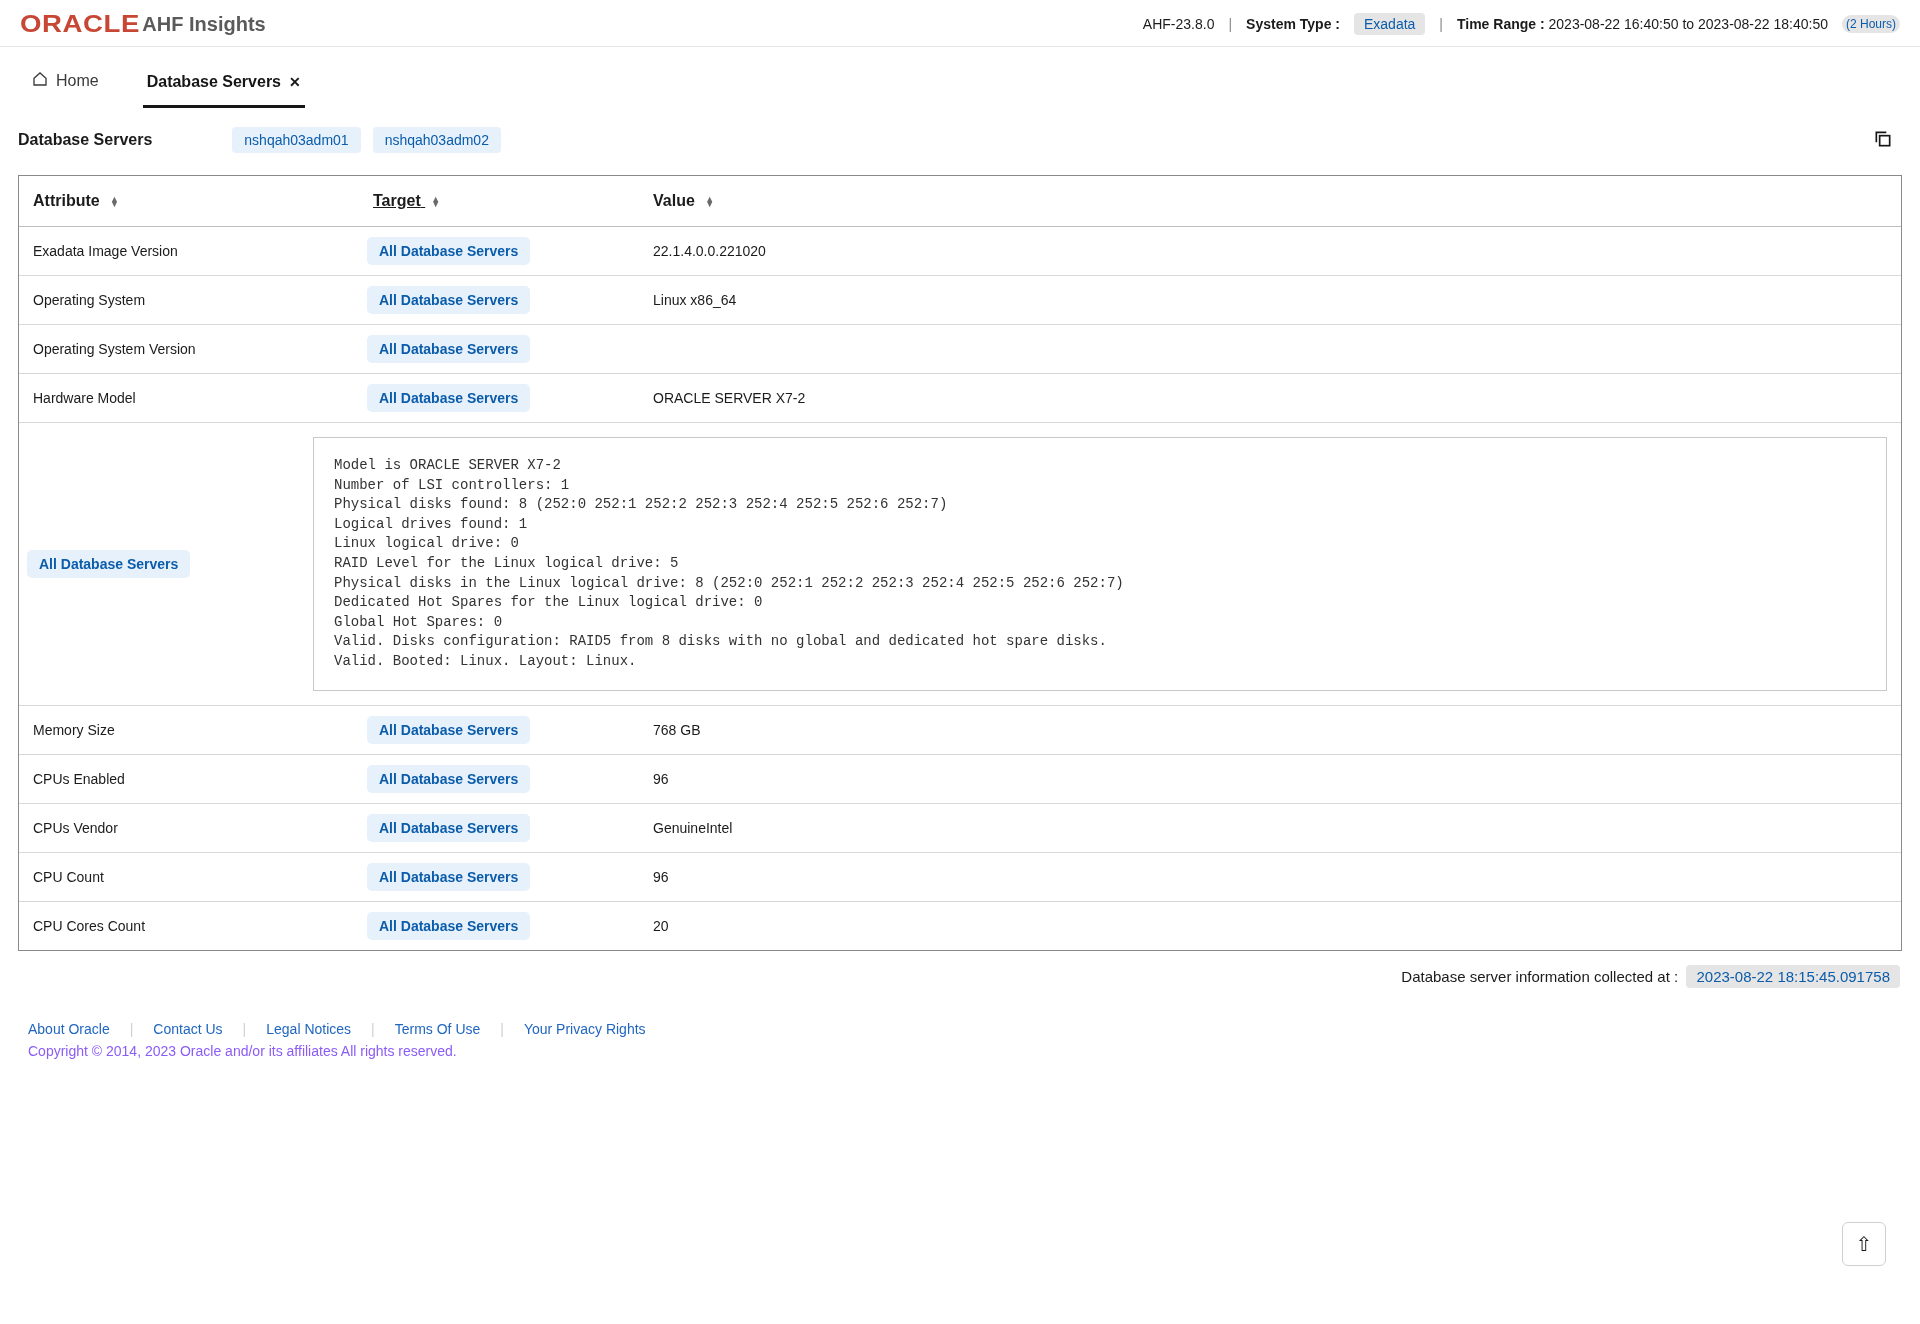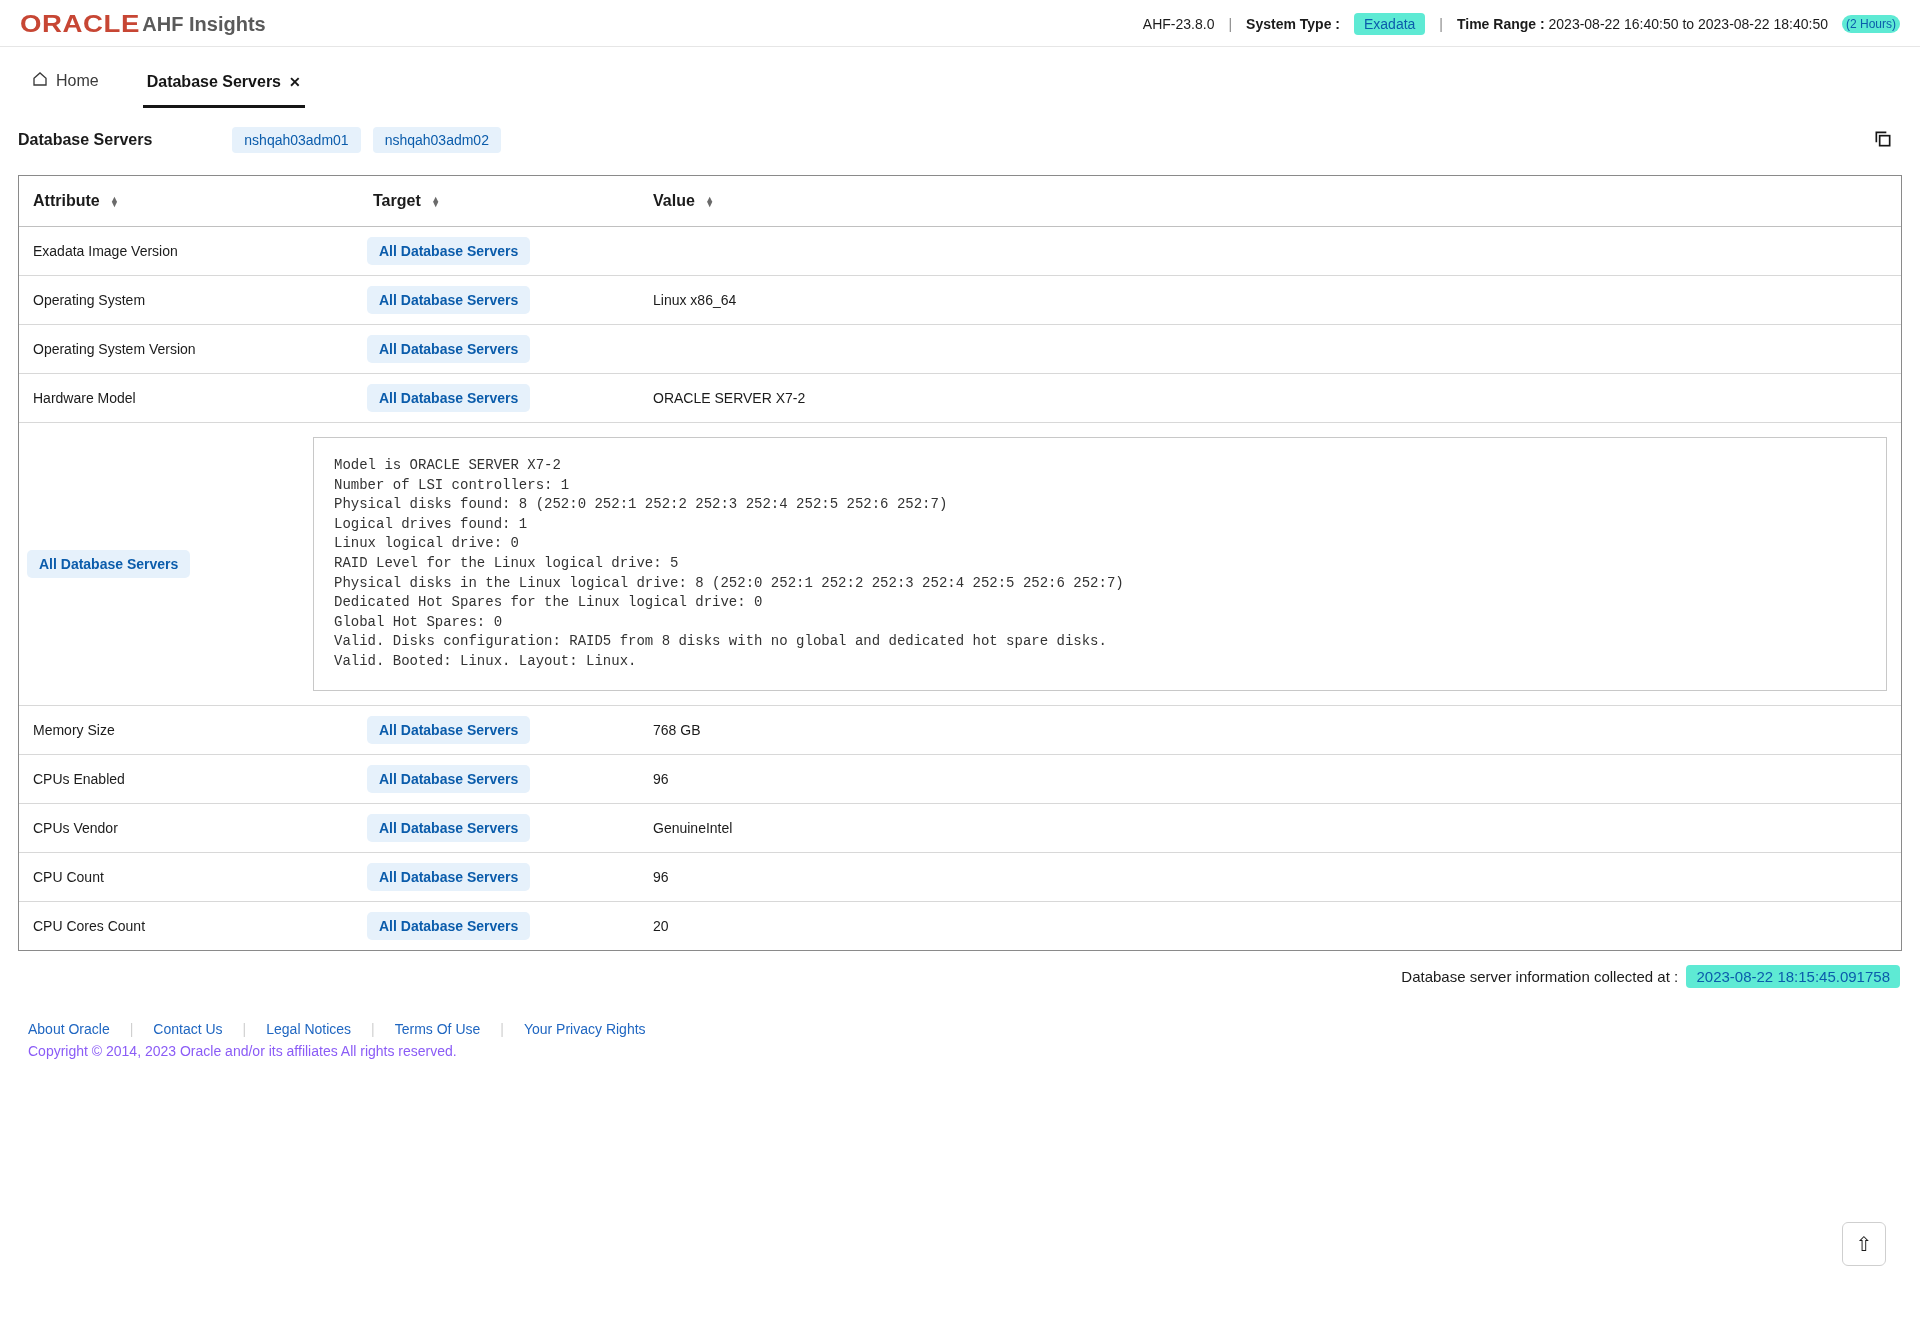--- a/index.html
+++ b/index.html
@@ -35,21 +35,21 @@
   .topbar-right {
     margin-left: auto;
     display: flex;
     align-items: center;
     gap: 14px;
     font-size: 14px;
     color: #1b1b1b;
   }
   .sep { color: #8a8a8a; }
   .pill {
-    background: #5eead4;
+    background: #e5e5e5;
     color: #0b5cab;
     border-radius: 4px;
     padding: 3px 10px;
     font-weight: 500;
     display: inline-block;
   }
   .pill-sm { font-size: 12px; padding: 2px 4px; border-radius: 9px; }
   .strong { font-weight: 600; }
 
   
@@ -113,21 +113,21 @@
     align-items: center;
     border-bottom: 1px solid #d8d8d8;
   }
   .row:last-child { border-bottom: none; }
   .row-head {
     font-weight: 600;
     font-size: 16px;
     border-bottom: 1px solid #c0c0c0;
   }
   .cell-attr { width: 340px; padding: 14px 14px; }
-  .cell-target { width: 280px; padding: 10px 8px; }
+  .cell-target { width: 280px; padding: 10px 8px; text-decoration: underline; }
   .cell-value { flex: 1; padding: 14px 14px; }
   .row-head .cell-attr, .row-head .cell-target, .row-head .cell-value { padding: 16px 14px; }
   .sort { display: inline-flex; flex-direction: column; margin-left: 6px; line-height: 5px; font-size: 9px; color: #6b6b6b; vertical-align: middle; }
   .target-pill {
     background: #e6f1fb;
     color: #0b5cab;
     font-weight: 600;
     border-radius: 5px;
     padding: 6px 12px;
     display: inline-block;
@@ -252,20 +252,21 @@
       <span class="sort">
           <span>▲</span>
           <span>▼</span>
         </span>
     </div>
   </div>
   <div id="table-body">
       <div class="row">
         <div class="cell-attr">Exadata Image Version</div>
         <div class="cell-target"><span class="target-pill">All Database Servers</span></div>
+        <div class="cell-value">22.1.4.0.0.221020</div>
       </div>
       <div class="row">
         <div class="cell-attr">Operating System</div>
         <div class="cell-target"><span class="target-pill">All Database Servers</span></div>
         <div class="cell-value">Linux x86_64</div>
       </div>
       <div class="row">
         <div class="cell-attr">Operating System Version</div>
         <div class="cell-target"><span class="target-pill">All Database Servers</span></div>
       </div>

